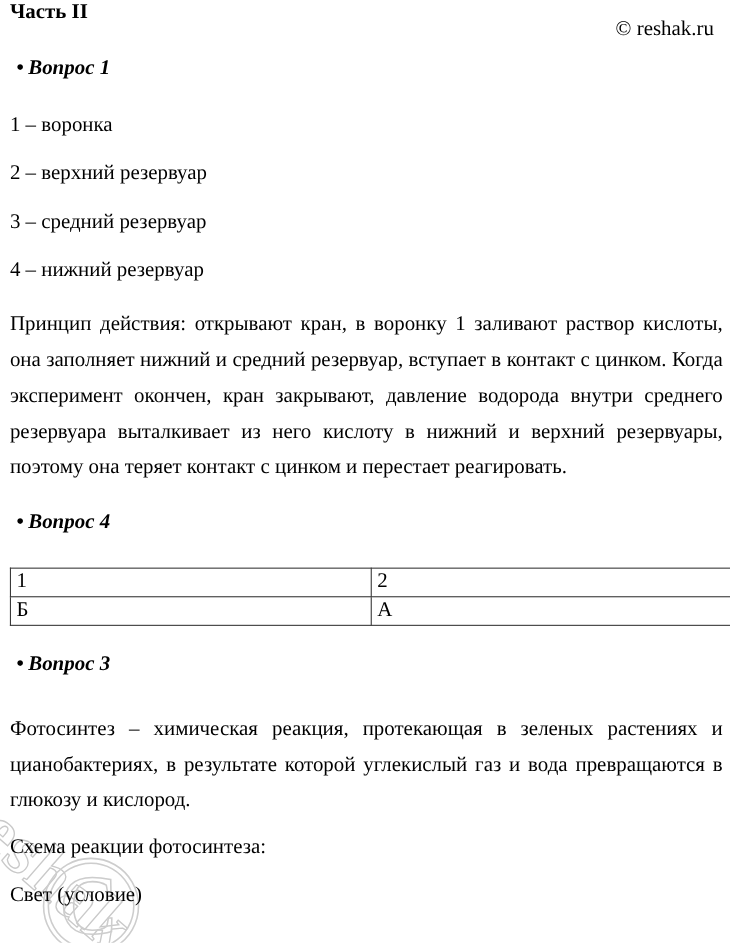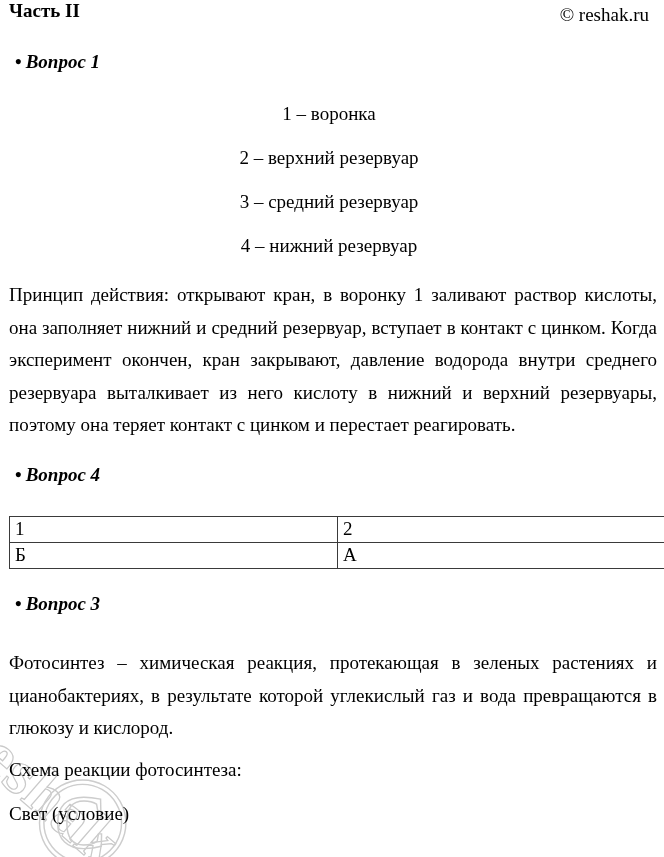--- a/index.html
+++ b/index.html
@@ -69,21 +69,21 @@
     position: absolute;
     left: 0;
     top: 0;
     font-size: 19px;
     font-weight: 700;
     line-height: 22px;
   }
   .credit {
     position: absolute;
     right: 0;
-    top: 4px;
+    top: 16px;
     font-size: 19px;
     line-height: 22px;
     white-space: nowrap;
   }
 
   
   .q-heading {
     font-size: 19px;
     font-weight: 700;
     font-style: italic;
@@ -120,21 +120,20 @@
   .sp-20 { height: 20px; }
   .sp-22 { height: 22px; }
   .sp-24 { height: 24px; }
   .sp-26 { height: 26px; }
 
   .list-item {
     font-size: 19px;
     line-height: 22px;
     margin: 0;
     white-space: nowrap;
-    text-align: center;
   }
 
   
   table.answers {
     border-collapse: collapse;
     width: 646px;
     table-layout: fixed;
     margin: 0;
   }
   table.answers td {

